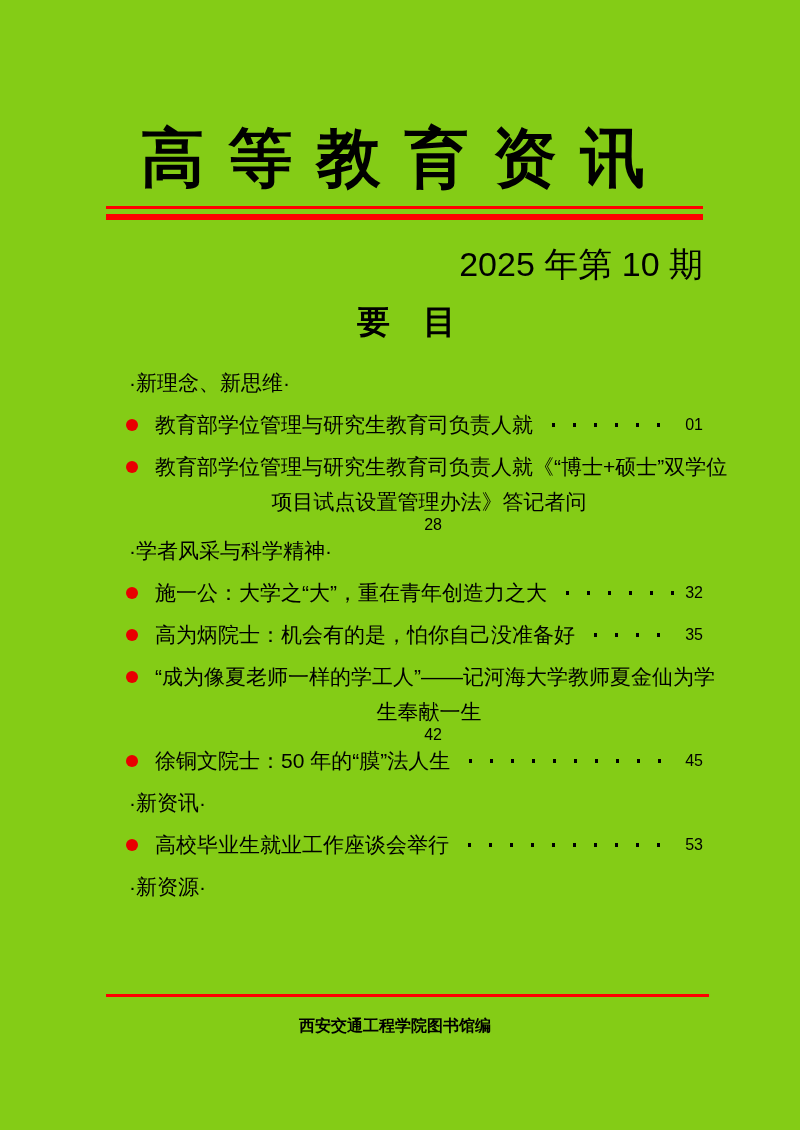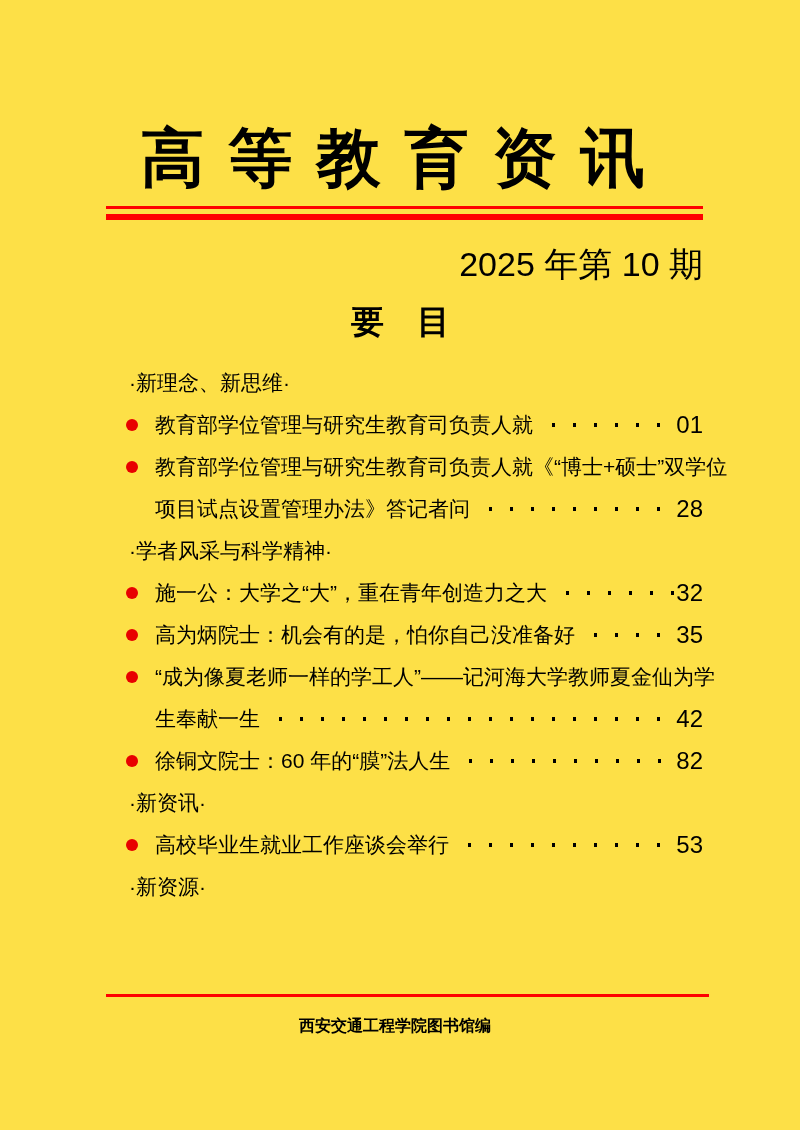--- a/index.html
+++ b/index.html
@@ -1,20 +1,20 @@
 <!DOCTYPE html>
 <html><head>
 <meta charset="utf-8">
 <style>
   html, body { margin: 0; padding: 0; background: #ffffff; }
   .page {
     position: relative;
     width: 800px;
     height: 1130px;
-    background: #fde047;
+    background: #84cc16;
     font-family: "Liberation Sans", sans-serif;
     color: #000000;
     overflow: hidden;
   }
 
   
   .masthead {
     position: absolute;
     top: 116px;
     left: 106px;
@@ -40,21 +40,21 @@
     text-align: right;
     font-size: 34px;
     font-weight: normal;
     line-height: 36px;
     white-space: nowrap;
   }
 
   .contents-heading {
     position: absolute;
     top: 304px;
-    left: 102px;
+    left: 108px;
     width: 597px;
     text-align: center;
     font-family: "DejaVu Serif", serif;
     font-weight: bold;
     font-size: 33px;
     line-height: 36px;
     white-space: nowrap;
   }
 
   
@@ -67,42 +67,42 @@
   .row {
     display: flex;
     align-items: center;
     height: 42px;
     font-size: 21px;
     white-space: nowrap;
     margin-left: 20px;
   }
   .row .t { flex: 0 0 auto; }
   .row.section { padding-left: 3px; }
-  .row.cont { padding-left: 29px; }
+  .row.cont { padding-left: 29px; flex-direction: column; }
   .bullet {
     flex: 0 0 auto;
     width: 12px;
     height: 12px;
     border-radius: 50%;
     background: #e80000;
     margin-right: 17px;
   }
   .leader {
     flex: 1 1 auto;
     align-self: stretch;
     margin: 0 2px 0 10px;
     background-image: radial-gradient(circle 2px at 50% 50%, #000000 97%, rgba(0,0,0,0) 100%);
     background-size: 21px 100%;
     background-repeat: repeat-x;
   }
   .pg {
     flex: 0 0 auto;
     min-width: 26px;
     text-align: right;
-    font-size: 24px;
+    font-size: 16px;
   }
 
   
   .rule-bottom { position: absolute; left: 106px; width: 603px; top: 994px; height: 3px; background: #ff0000; }
   .publisher {
     position: absolute;
     top: 1011px;
     left: 299px;
     font-size: 16px;
     font-weight: bold;
@@ -171,23 +171,23 @@
     </div>
 
     <div class="row cont">
       <span class="t">生奉献一生</span>
       <span class="leader"></span>
       <span class="pg">42</span>
     </div>
 
     <div class="row item">
       <span class="bullet"></span>
-      <span class="t">徐铜文院士：60 年的“膜”法人生</span>
-      <span class="leader"></span>
-      <span class="pg">82</span>
+      <span class="t">徐铜文院士：50 年的“膜”法人生</span>
+      <span class="leader"></span>
+      <span class="pg">45</span>
     </div>
 
     <div class="row section">
       <span class="t">·新资讯·</span>
     </div>
 
     <div class="row item">
       <span class="bullet"></span>
       <span class="t">高校毕业生就业工作座谈会举行</span>
       <span class="leader"></span>

